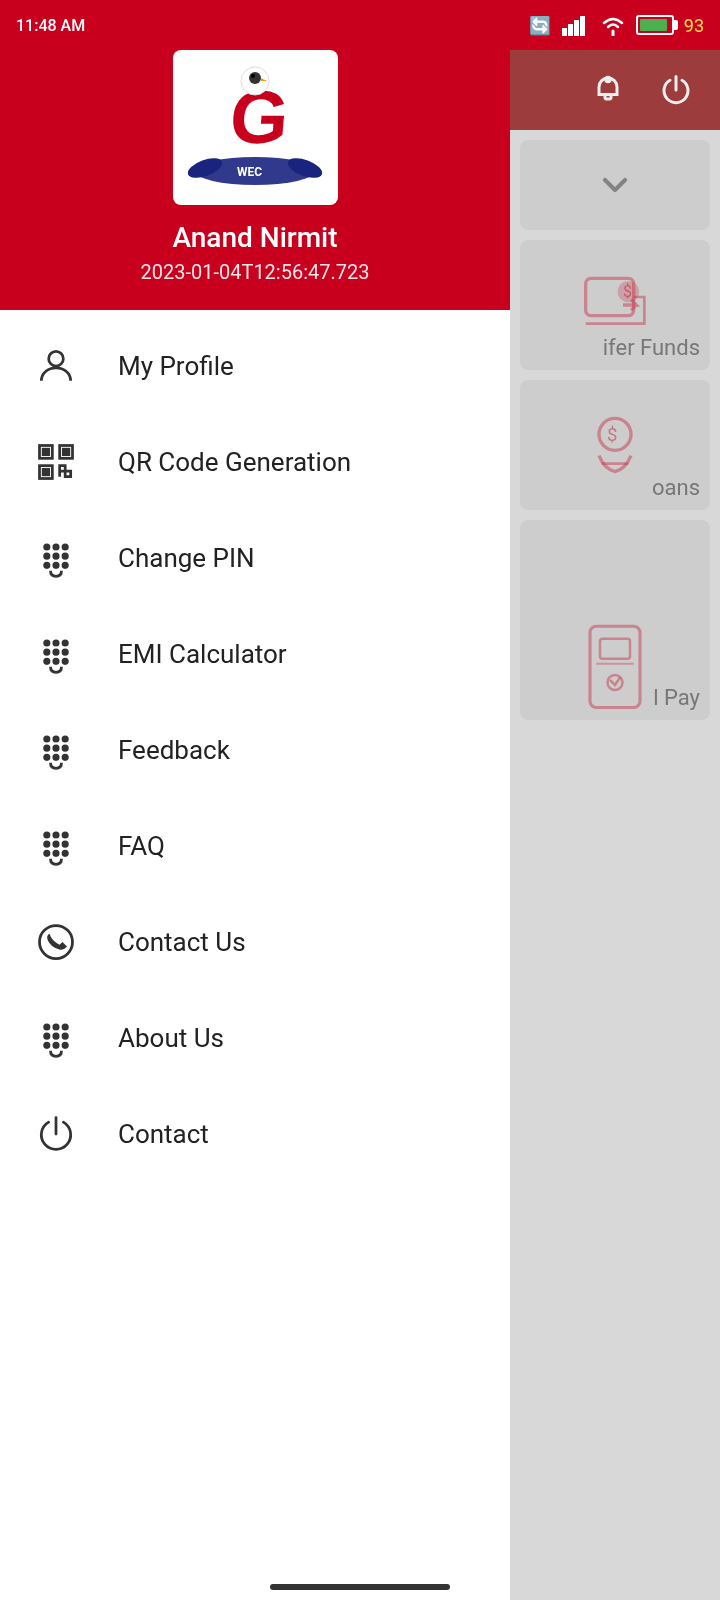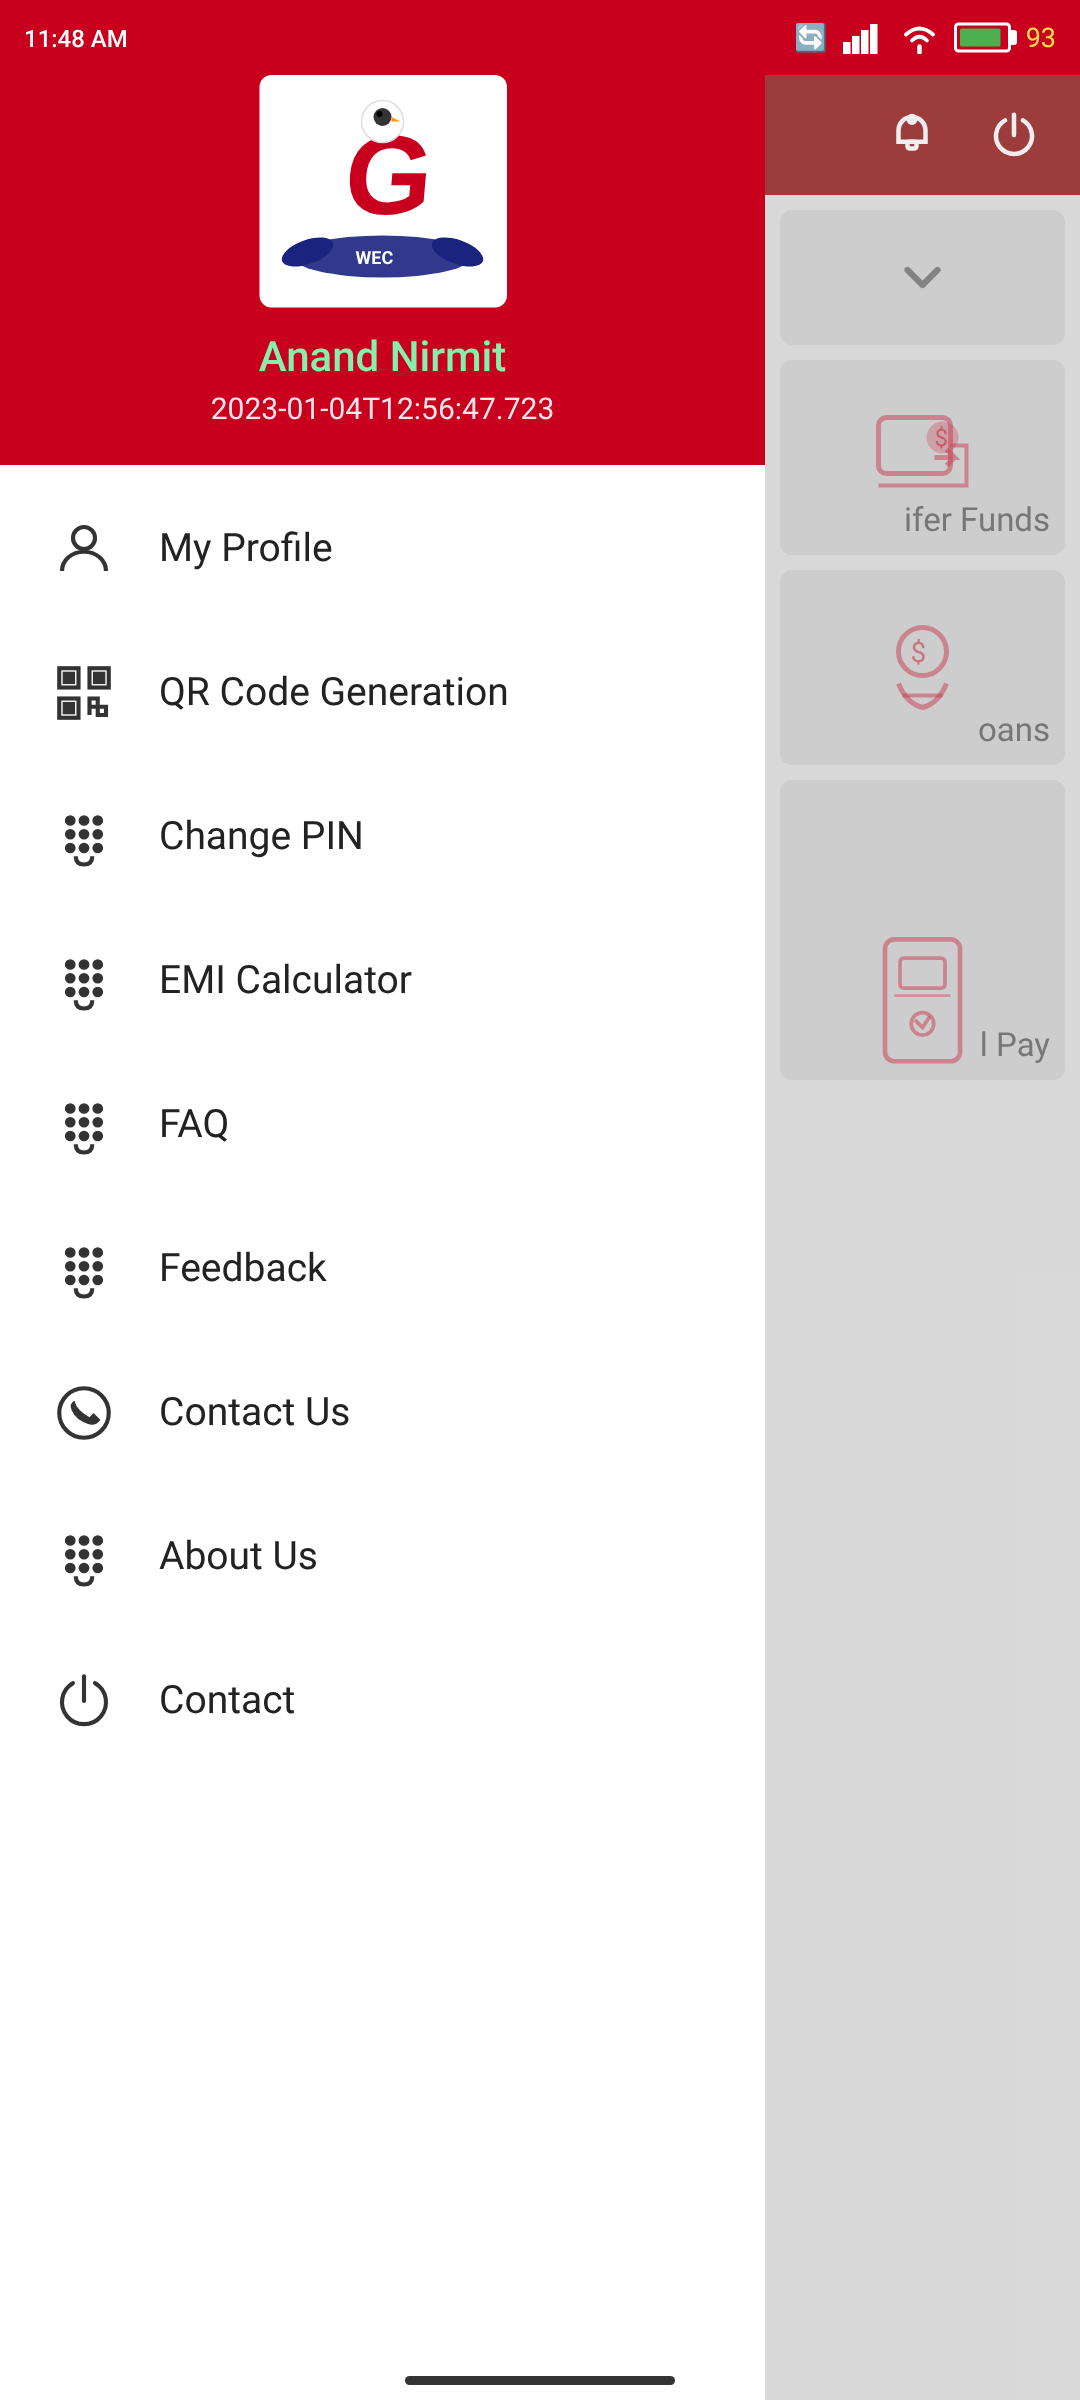--- a/index.html
+++ b/index.html
@@ -100,21 +100,21 @@
       overflow: hidden;
       padding: 8px;
     }
     .avatar-logo {
       width: 140px;
       height: 130px;
       position: relative;
     }
     
     .user-name {
-      color: #86efac;
+      color: #ffffff;
       font-size: 28px;
       font-weight: 500;
       margin-bottom: 6px;
     }
     .user-date {
       color: white;
       font-size: 20px;
       opacity: 0.9;
     }
 
@@ -123,20 +123,21 @@
       flex: 1;
       overflow-y: auto;
       padding: 8px 0;
     }
     .menu-item {
       display: flex;
       align-items: center;
       padding: 22px 30px;
       cursor: pointer;
       transition: background 0.15s;
+      gap: 12px;
     }
     .menu-icon {
       width: 52px;
       height: 52px;
       display: flex;
       align-items: center;
       justify-content: center;
       margin-right: 24px;
       flex-shrink: 0;
     }
@@ -372,39 +373,39 @@
           <circle cx="17" cy="6" r="1.2" fill="#333"></circle>
           <circle cx="7" cy="11" r="1.2" fill="#333"></circle>
           <circle cx="12" cy="11" r="1.2" fill="#333"></circle>
           <circle cx="17" cy="11" r="1.2" fill="#333"></circle>
           <circle cx="7" cy="16" r="1.2" fill="#333"></circle>
           <circle cx="12" cy="16" r="1.2" fill="#333"></circle>
           <circle cx="17" cy="16" r="1.2" fill="#333"></circle>
           <path d="M9 19 Q9 22 12 22 Q15 22 15 19" stroke="#333" fill="none"></path>
         </svg>
       </div>
-      <span class="menu-label">FAQ</span>
+      <span class="menu-label">Feedback</span>
     </div>
 
     <div class="menu-item">
       <div class="menu-icon">
         <svg viewBox="0 0 24 24" stroke="#333" fill="none" stroke-width="1.2">
           <circle cx="7" cy="6" r="1.2" fill="#333"></circle>
           <circle cx="12" cy="6" r="1.2" fill="#333"></circle>
           <circle cx="17" cy="6" r="1.2" fill="#333"></circle>
           <circle cx="7" cy="11" r="1.2" fill="#333"></circle>
           <circle cx="12" cy="11" r="1.2" fill="#333"></circle>
           <circle cx="17" cy="11" r="1.2" fill="#333"></circle>
           <circle cx="7" cy="16" r="1.2" fill="#333"></circle>
           <circle cx="12" cy="16" r="1.2" fill="#333"></circle>
           <circle cx="17" cy="16" r="1.2" fill="#333"></circle>
           <path d="M9 19 Q9 22 12 22 Q15 22 15 19" stroke="#333" fill="none"></path>
         </svg>
       </div>
-      <span class="menu-label">Feedback</span>
+      <span class="menu-label">FAQ</span>
     </div>
 
     <div class="menu-item">
       <div class="menu-icon">
         <svg viewBox="0 0 24 24" stroke="#333" fill="none" stroke-width="1.5">
           <circle cx="12" cy="12" r="9"></circle>
           <path d="M8.5 7.5 Q9 9.5 10.5 11 Q12 12.5 14 13.5 L15.5 12 L18 14.5 Q16 17 13.5 16 Q9 14.5 7.5 11 Q6.5 8.5 8.5 7.5Z" fill="#333" stroke="none"></path>
         </svg>
       </div>
       <span class="menu-label">Contact Us</span>

